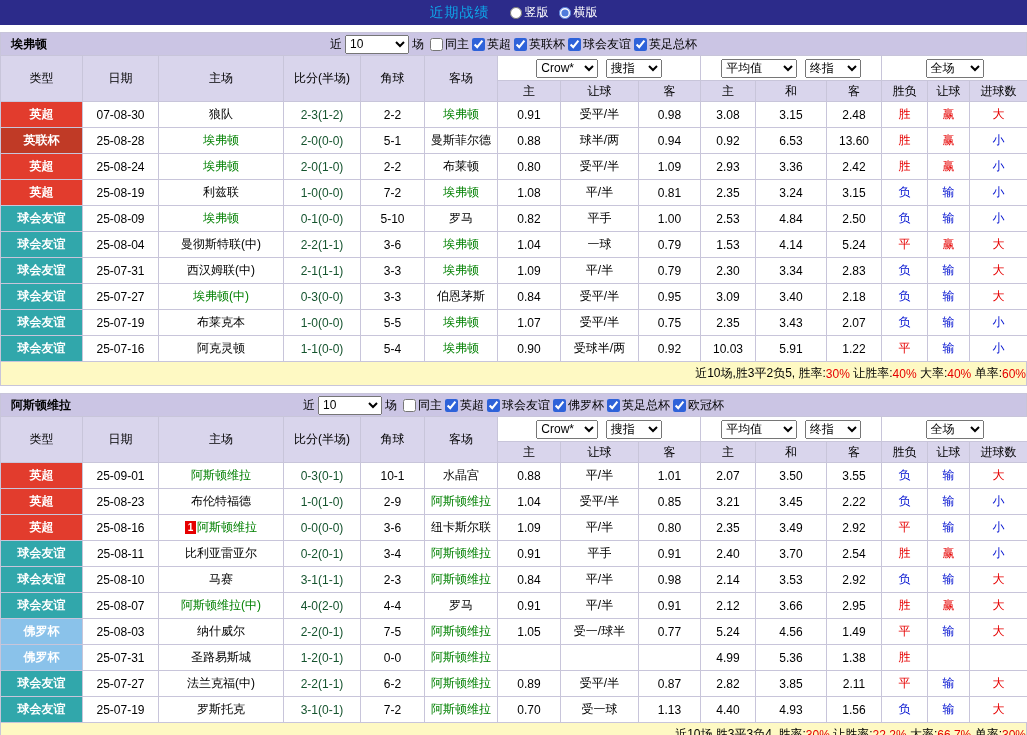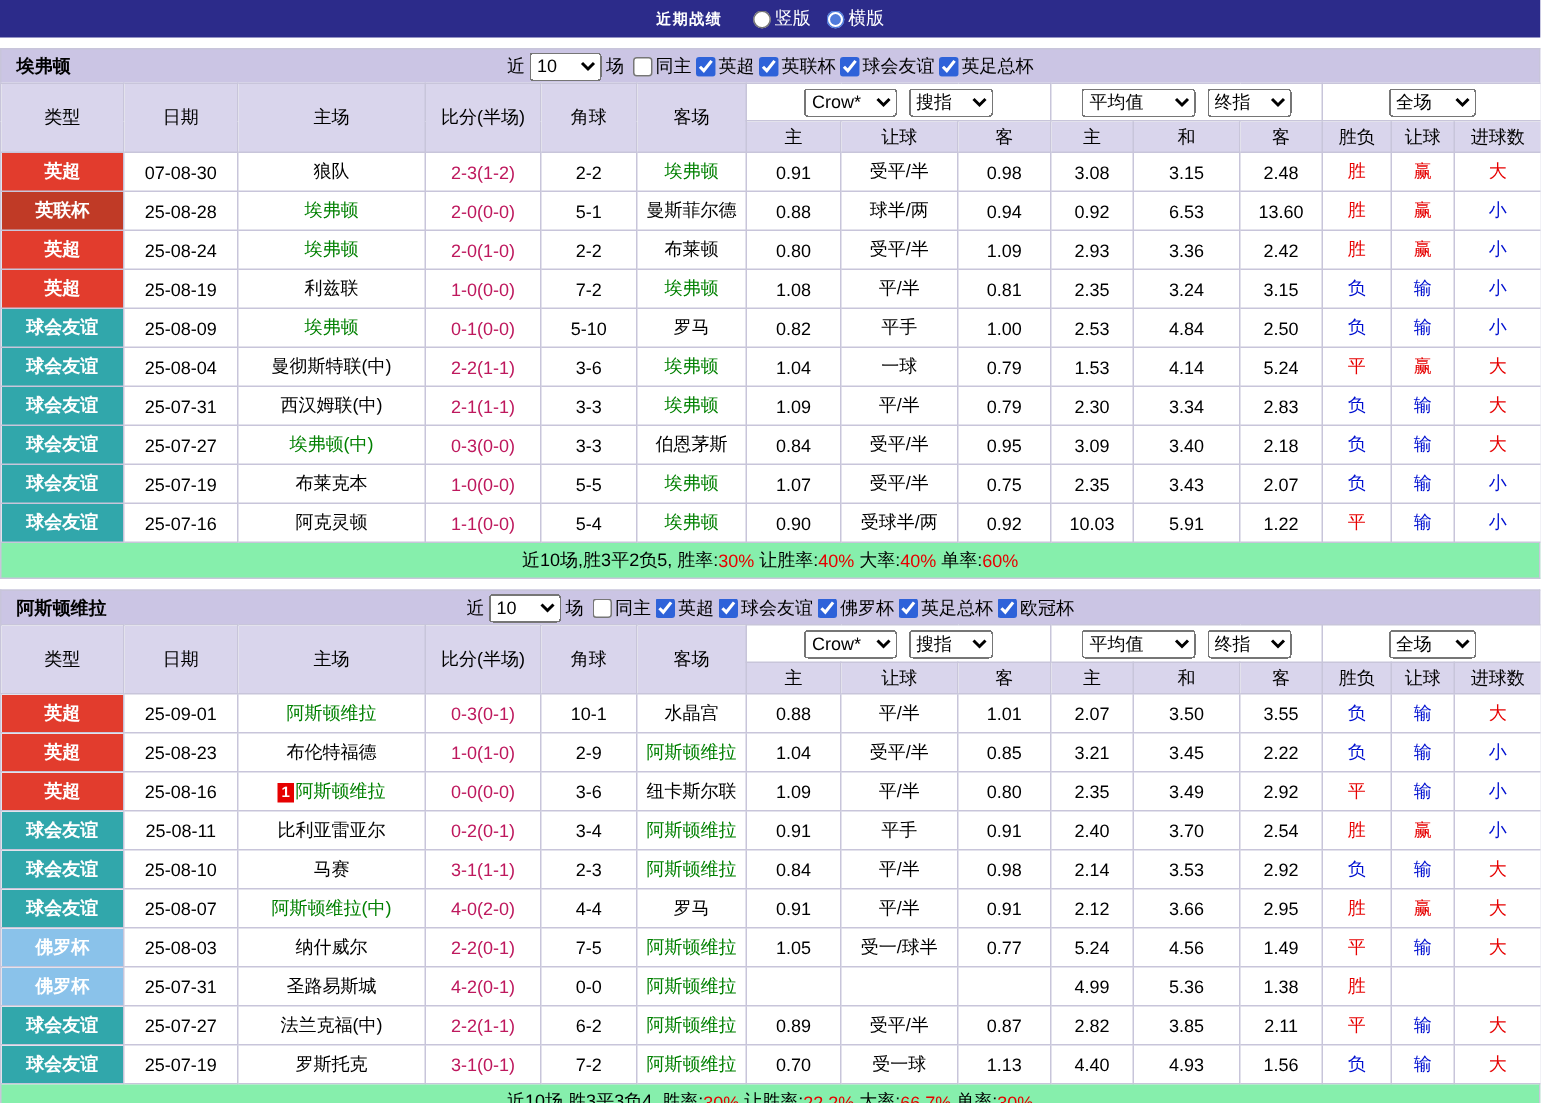--- a/index.html
+++ b/index.html
@@ -1,51 +1,51 @@
 <!DOCTYPE html>
 <html><head>
 <meta charset="utf-8">
 <style>
   *{margin:0;padding:0;box-sizing:border-box}
   html,body{background:#fff}
   body{width:1027px;font-family:"Liberation Sans","DejaVu Sans",sans-serif;font-size:12px;color:#000;overflow:hidden}
   
   .topbar{height:25px;background:#2c2b8a;display:flex;align-items:center;justify-content:center;gap:10px;color:#fff}
-  .topbar .title{font-size:10px;font-weight:bold;letter-spacing:1px;margin-right:10px;color:#ffffff}
+  .topbar .title{font-size:14px;font-weight:normal;letter-spacing:1px;margin-right:10px;color:#0ea5e9}
   .radio-opt{display:inline-flex;align-items:center;gap:3px;cursor:pointer;color:#fff}
   .radio-opt input{accent-color:#4f7bdb;width:12px;height:12px;margin:0}
   
   .block{margin-top:7px}
   .section-bar{height:23px;background:#cbc5e4;border:1px solid #c8c5da;border-bottom:0;display:flex;align-items:center;position:relative;padding:0 10px}
   .team-name{font-weight:bold;color:#000;z-index:1}
   .filters{position:absolute;left:0;right:0;display:flex;justify-content:center;align-items:center;gap:3px}
   .filters select{height:19px;font-size:12px}
-  .count-select{width:48px}
+  .count-select{width:64px}
   .cbs{display:inline-flex;align-items:flex-end}
   .cbs label{display:inline-flex;align-items:center;cursor:pointer;margin-left:3px}
   .cbs input{width:13px;height:13px;accent-color:#2e62d9;margin:0 2px 0 0}
   
   table{width:100%;border-collapse:collapse;table-layout:fixed}
   th,td{border:1px solid #c8c5da;text-align:center;vertical-align:middle;overflow:hidden;white-space:nowrap}
   thead th{background:#d9d5ec;font-weight:normal;height:21px;color:#000}
   thead td.ctrl{background:#fff;height:25px}
   .ctrl select{height:19px;font-size:12px;margin:0 2px}
   .sel-company{width:62px}
   .sel-search{width:56px}
   .sel-avg{width:76px}
   .sel-final{width:56px}
   .sel-scope{width:58px}
   tbody td{height:26px;background:#fff}
   td.c-type{color:#fff;font-weight:bold}
   td.c-team.focus{color:#008000}
-  td.c-score{color:#be185d}
+  td.c-score{color:#14532d}
   .r{color:#e60000}
   .b{color:#0010d0}
   .redcard{display:inline-block;background:#e60000;color:#fff;font-size:10px;font-weight:bold;line-height:13px;width:11px;height:13px;margin-right:1px}
-  .summary{height:24px;border:1px solid #c8c5da;border-top:0;display:flex;align-items:center;justify-content:center;background:#86efac}
+  .summary{height:24px;border:1px solid #c8c5da;border-top:0;display:flex;align-items:center;justify-content:flex-end;background:#fef9c3}
   .summary span{white-space:pre}
 </style>
 </head>
 <body>
 
 <header class="topbar">
   <span class="title">近期战绩</span>
   <label class="radio-opt">
     <input type="radio" name="layout" style="">
     <span>竖版</span>
@@ -525,21 +525,21 @@
           <td>4.56</td>
           <td>1.49</td>
           <td class="c-res r">平</td>
           <td class="c-res b">输</td>
           <td class="c-res r">大</td>
         </tr>
         <tr>
           <td class="c-type" style="background:#8ac2ea">佛罗杯</td>
           <td class="c-date">25-07-31</td>
           <td class="c-team">圣路易斯城</td>
-          <td class="c-score">4-2(0-1)</td>
+          <td class="c-score">1-2(0-1)</td>
           <td class="c-corner">0-0</td>
           <td class="c-team focus">阿斯顿维拉</td>
           <td></td>
           <td></td>
           <td></td>
           <td>4.99</td>
           <td>5.36</td>
           <td>1.38</td>
           <td class="c-res r">胜</td>
           <td class="c-res "></td>

